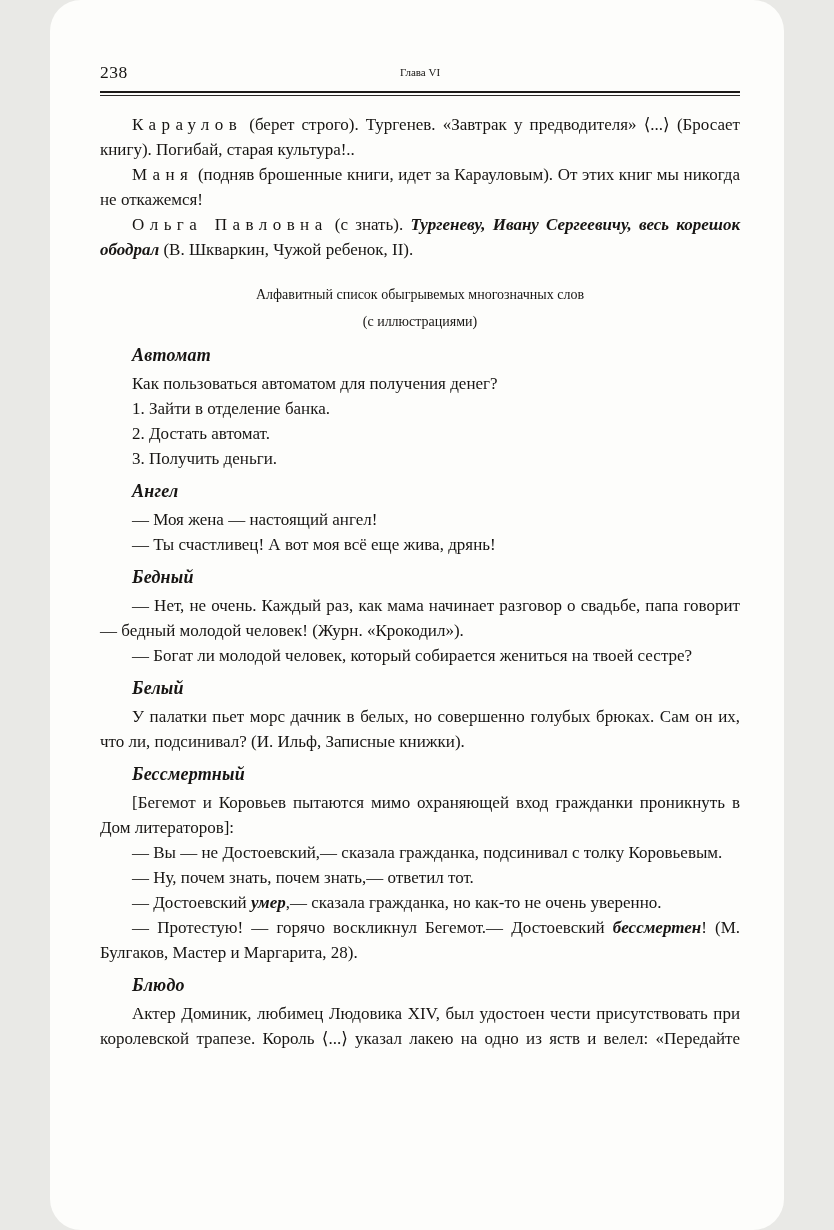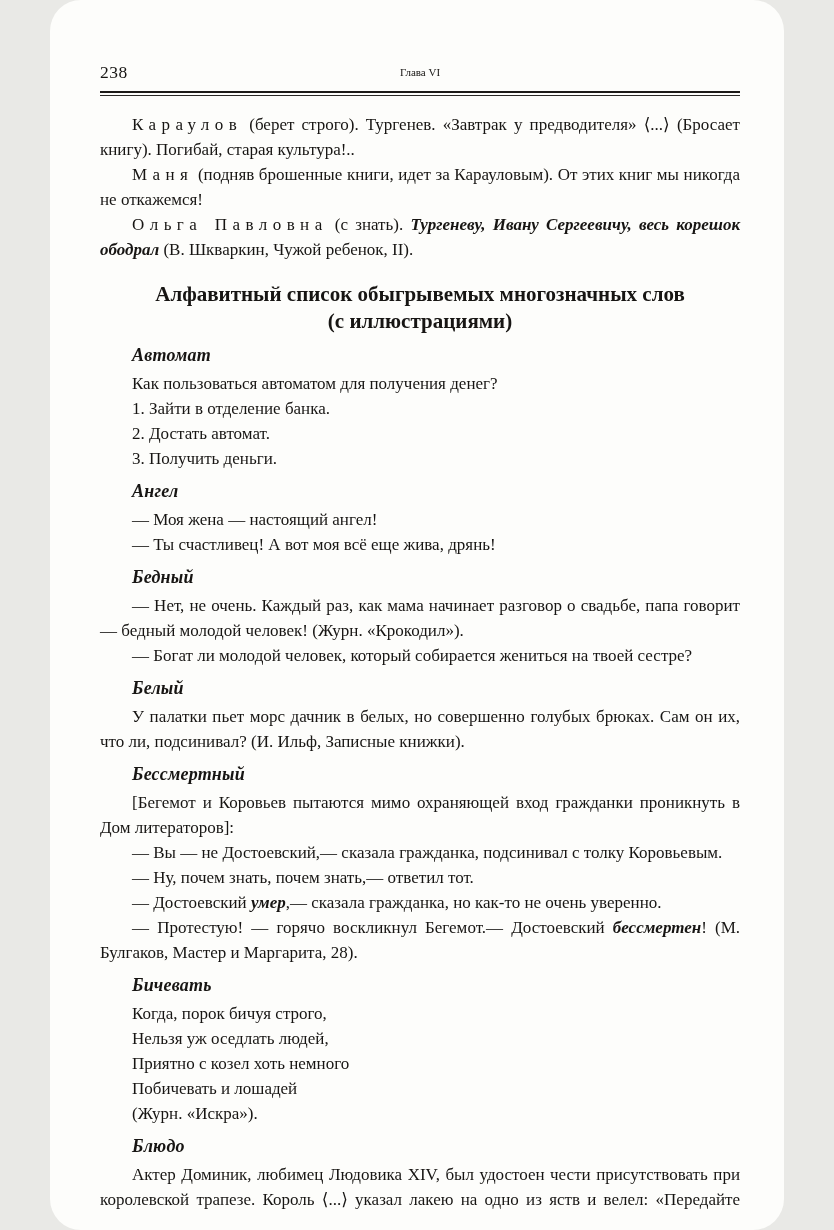--- a/index.html
+++ b/index.html
@@ -29,22 +29,22 @@
   p.verse { margin:0 0 0 32px; text-indent:0; text-align:left; }
   
   .s-r { font-style:normal; }
   .s-i { }
   .s-b { font-style:italic; font-weight:700; }
   .s-sp { font-style:normal; letter-spacing:0.32em; }
   
   .section-title {
     margin:19px 0 2px;
     text-align:center;
-    font-weight:700;
-    font-size:21px;
+    font-weight:400;
+    font-size:14px;
     line-height:27px;
   }
   
   .entry { margin:0; }
   h3.headword {
     margin:8px 0 3px 32px;
     font-size:18px;
     line-height:25px;
     font-style:italic;
     font-weight:700;
@@ -97,26 +97,18 @@
       </section>
       <section class="entry">
         <h3 class="headword">Бессмертный</h3>
         <p class="para"><span class="s-r">[Бегемот и Коровьев пытаются мимо охраняющей вход гражданки проникнуть в Дом литераторов]:</span></p>
         <p class="para"><span class="s-i">— Вы — не Достоевский,— сказала гражданка, подсинивал с толку Коровьевым.</span></p>
         <p class="para"><span class="s-i">— Ну, почем знать, почем знать,— ответил тот.</span></p>
         <p class="para"><span class="s-i">— Достоевский </span><span class="s-b">умер</span><span class="s-i">,— сказала гражданка, но как-то не очень уверенно.</span></p>
         <p class="para"><span class="s-i">— Протестую! — горячо воскликнул Бегемот.— Достоевский </span><span class="s-b">бессмертен</span><span class="s-i">! </span><span class="s-r">(М. Булгаков, Мастер и Маргарита, 28).</span></p>
       </section>
       <section class="entry">
-        <h3 class="headword">Бичевать</h3>
-        <p class="verse"><span class="s-i">Когда, порок бичуя строго,</span></p>
-        <p class="verse"><span class="s-i">Нельзя уж оседлать людей,</span></p>
-        <p class="verse"><span class="s-i">Приятно с козел хоть немного</span></p>
-        <p class="verse"><span class="s-i">Побичевать и лошадей</span></p>
-        <p class="verse"><span class="s-r">(Журн. «Искра»).</span></p>
-      </section>
-      <section class="entry">
         <h3 class="headword">Блюдо</h3>
         <p class="para cont"><span class="s-i">Актер Доминик, любимец Людовика XIV, был удостоен чести присутствовать при королевской трапезе. Король </span><span class="s-r">⟨...⟩ </span><span class="s-i">указал лакею на одно из яств и велел: «Передайте</span></p>
       </section>
     </div>
 
 </div>
 
 </body></html>

